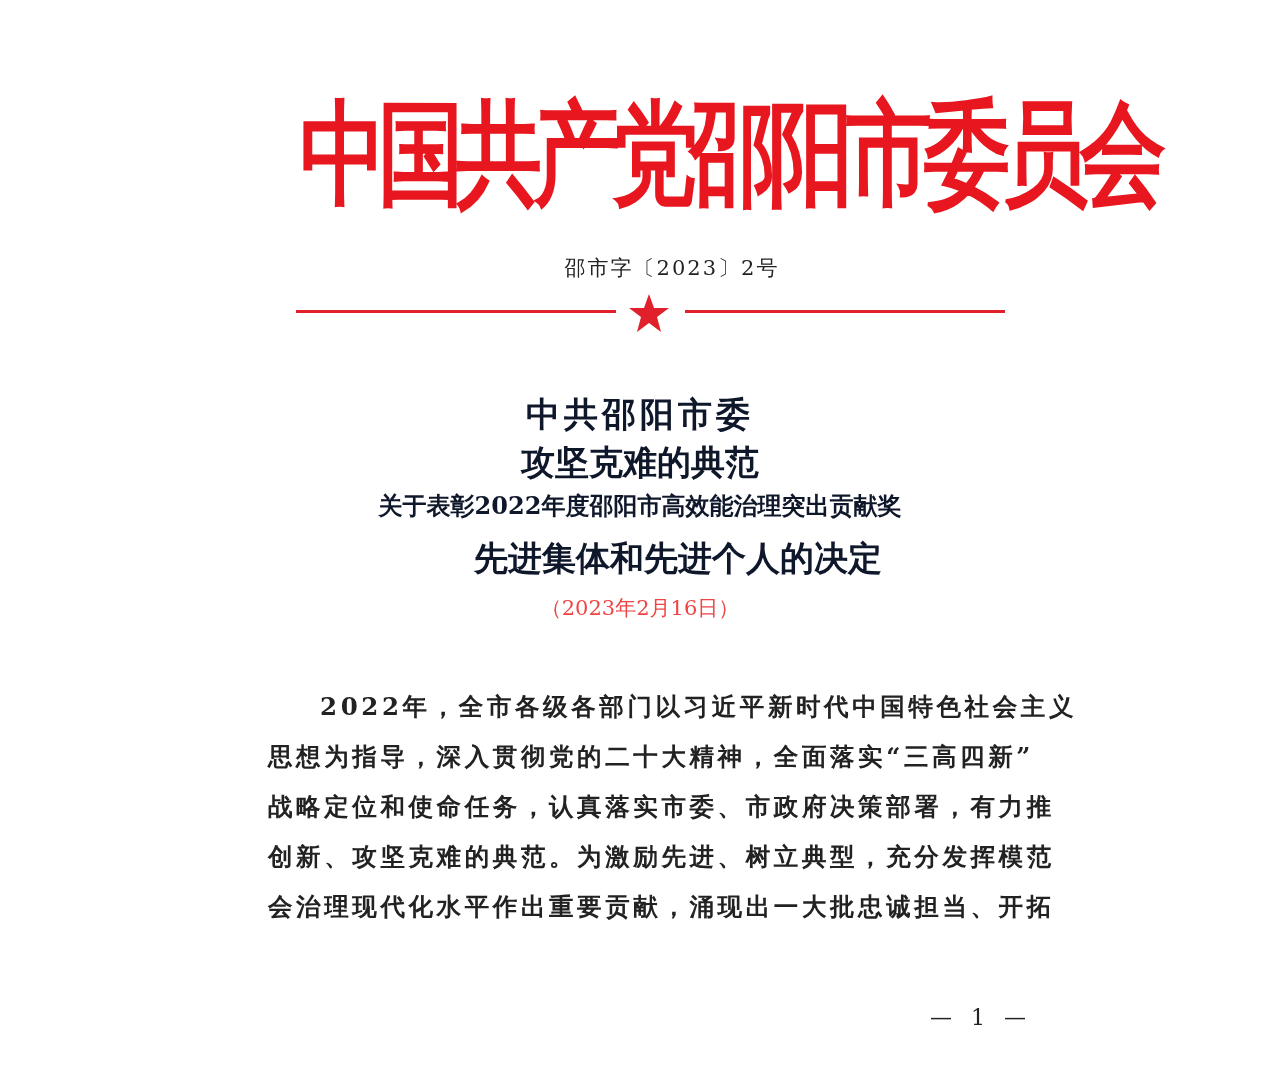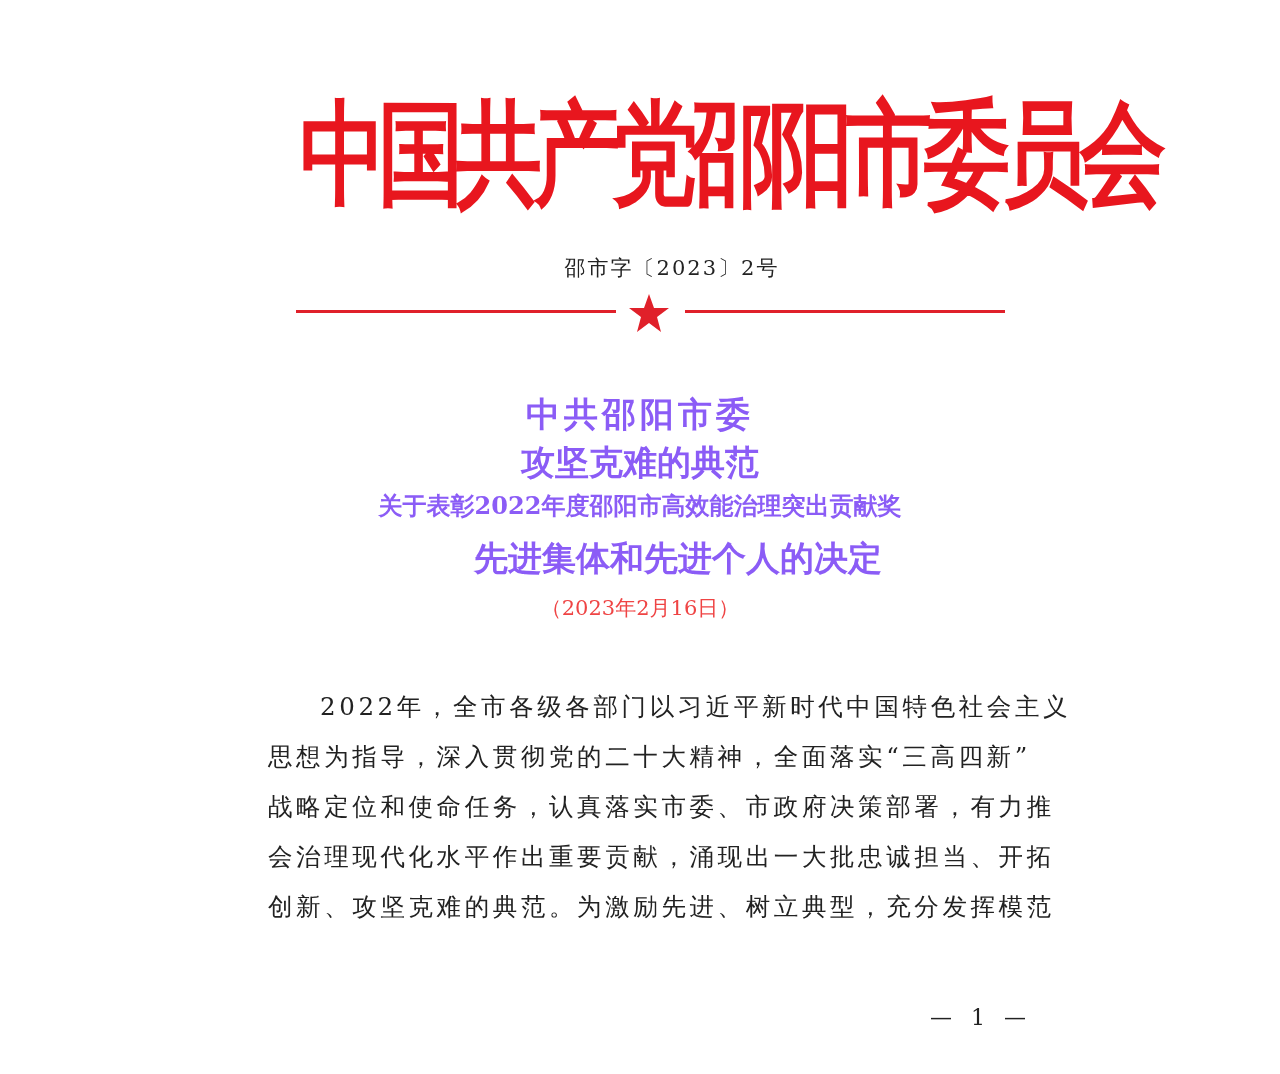--- a/index.html
+++ b/index.html
@@ -15,27 +15,27 @@
     white-space: nowrap;
   }
   .docno {
     position: absolute; left: 0; width: 1280px; top: 254px; text-align: center;
     font-size: 21px; color: #222; letter-spacing: 2px; padding-left: 32px;
   }
   .rule { position: absolute; height: 3px; background: #e0202a; top: 310px; }
   .rule.left { left: 296px; width: 320px; }
   .rule.right { left: 685px; width: 320px; }
   .star { position: absolute; left: 628px; top: 293px; width: 42px; height: 40px; }
-  .title { position: absolute; left: 0; width: 1280px; text-align: center; font-weight: bold; color: #8b5cf6; }
+  .title { position: absolute; left: 0; width: 1280px; text-align: center; font-weight: bold; color: #0f172a; }
   .t1 { top: 392px; font-size: 34px; letter-spacing: 4px; }
   .t2 { top: 440px; font-size: 34px; }
   .t3 { top: 490px; font-size: 24px; }
   .t4 { top: 536px; font-size: 34px; padding-left: 38px; }
   .date { position: absolute; left: 0; width: 1280px; top: 594px; text-align: center; font-size: 21px; color: #ef4444; }
-  .body { position: absolute; left: 268px; width: 745px; top: 682px; }
+  .body { position: absolute; left: 268px; width: 745px; top: 682px; font-weight: bold; }
   .line {
     height: 50px; line-height: 50px; font-size: 24.5px; color: #222;
     white-space: nowrap; letter-spacing: 3.6px; text-align: justify;
   }
   .line.indent { padding-left: 52px; }
   .pageno { position: absolute; left: 930px; top: 1005px; font-size: 22px; color: #222; letter-spacing: 6px; }
 </style>
 </head>
 <body>
 
@@ -53,17 +53,17 @@
 <div class="title t2">攻坚克难的典范</div>
 <div class="title t3">关于表彰2022年度邵阳市高效能治理突出贡献奖</div>
 <div class="title t4">先进集体和先进个人的决定</div>
 
 <div class="date">（2023年2月16日）</div>
 
 <div class="body">
   <div class="line indent">2022年，全市各级各部门以习近平新时代中国特色社会主义</div>
   <div class="line">思想为指导，深入贯彻党的二十大精神，全面落实“三高四新”</div>
   <div class="line">战略定位和使命任务，认真落实市委、市政府决策部署，有力推</div>
+  <div class="line">创新、攻坚克难的典范。为激励先进、树立典型，充分发挥模范</div>
   <div class="line">会治理现代化水平作出重要贡献，涌现出一大批忠诚担当、开拓</div>
-  <div class="line">创新、攻坚克难的典范。为激励先进、树立典型，充分发挥模范</div>
 </div>
 
 <div class="pageno">— 1 —</div>
 
 </body></html>

